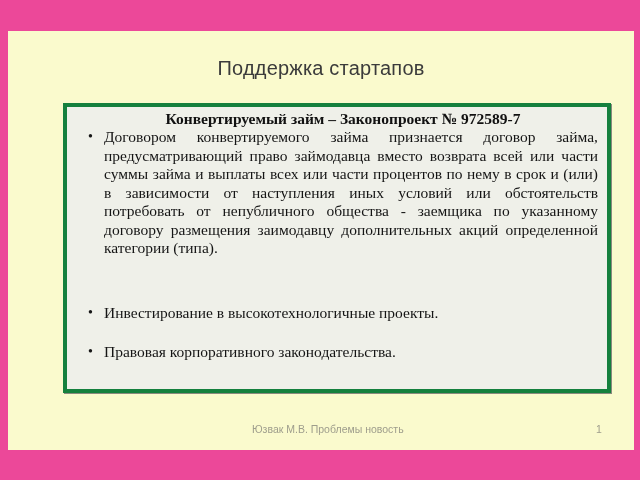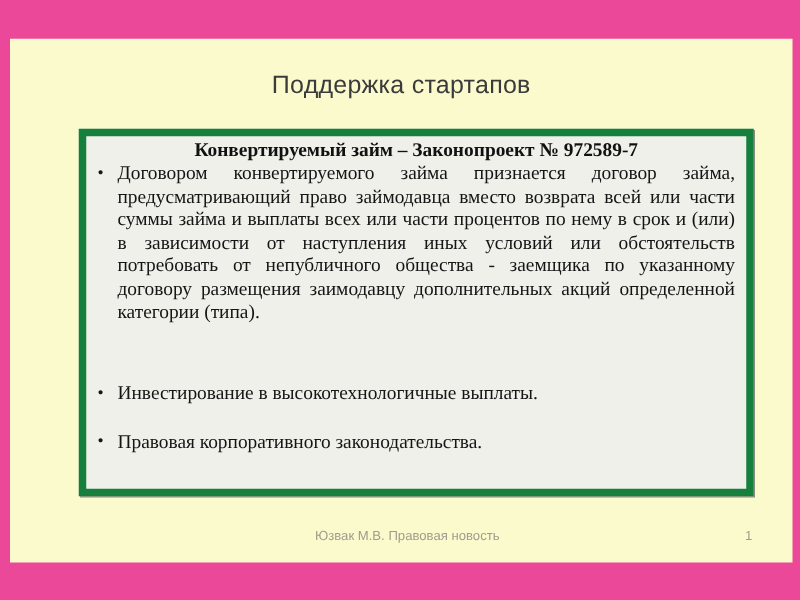--- a/index.html
+++ b/index.html
@@ -37,23 +37,23 @@
     color: #3b3b3b;
     letter-spacing: 0.2px;
   }
   .content-box {
     position: absolute;
     left: 55px;
     top: 72px;
     width: 528px;
     height: 281px;
     background: #EFF0E9;
-    border: 6px solid #15803d;
+    border: 4px solid #15803d;
     box-shadow: 1px 1px 0 #8a897e;
-    padding: 1px 0 0 0;
+    padding: 1px 0 0 12px;
     overflow: hidden;
   }
   .box-heading {
     text-align: center;
     font-weight: bold;
     font-size: 15.5px;
     line-height: 19px;
     color: #111111;
     padding: 1px 8px 0 8px;
   }
@@ -105,28 +105,28 @@
 
       <div class="box-heading">Конвертируемый займ – Законопроект № 972589-7</div>
 
       <div class="bullet-item bullet-para">
         <span class="marker">•</span>
         <span class="bullet-text">Договором конвертируемого займа признается договор займа, предусматривающий право займодавца вместо возврата всей или части суммы займа и выплаты всех или части процентов по нему в срок и (или) в зависимости от наступления иных условий или обстоятельств потребовать от непубличного общества - заемщика по указанному договору размещения заимодавцу дополнительных акций определенной категории (типа).</span>
       </div>
 
       <div class="bullet-item bullet-single b2">
         <span class="marker">•</span>
-        <span class="bullet-text">Инвестирование в высокотехнологичные выплаты.</span>
+        <span class="bullet-text">Инвестирование в высокотехнологичные проекты.</span>
       </div>
 
       <div class="bullet-item bullet-single b3">
         <span class="marker">•</span>
         <span class="bullet-text">Правовая корпоративного законодательства.</span>
       </div>
 
     </div>
 
-    <div class="footer-author">Юзвак М.В. Правовая новость</div>
+    <div class="footer-author">Юзвак М.В. Проблемы новость</div>
 
     <div class="footer-page">1</div>
 
   </div>
 </div>
 
 </body></html>

